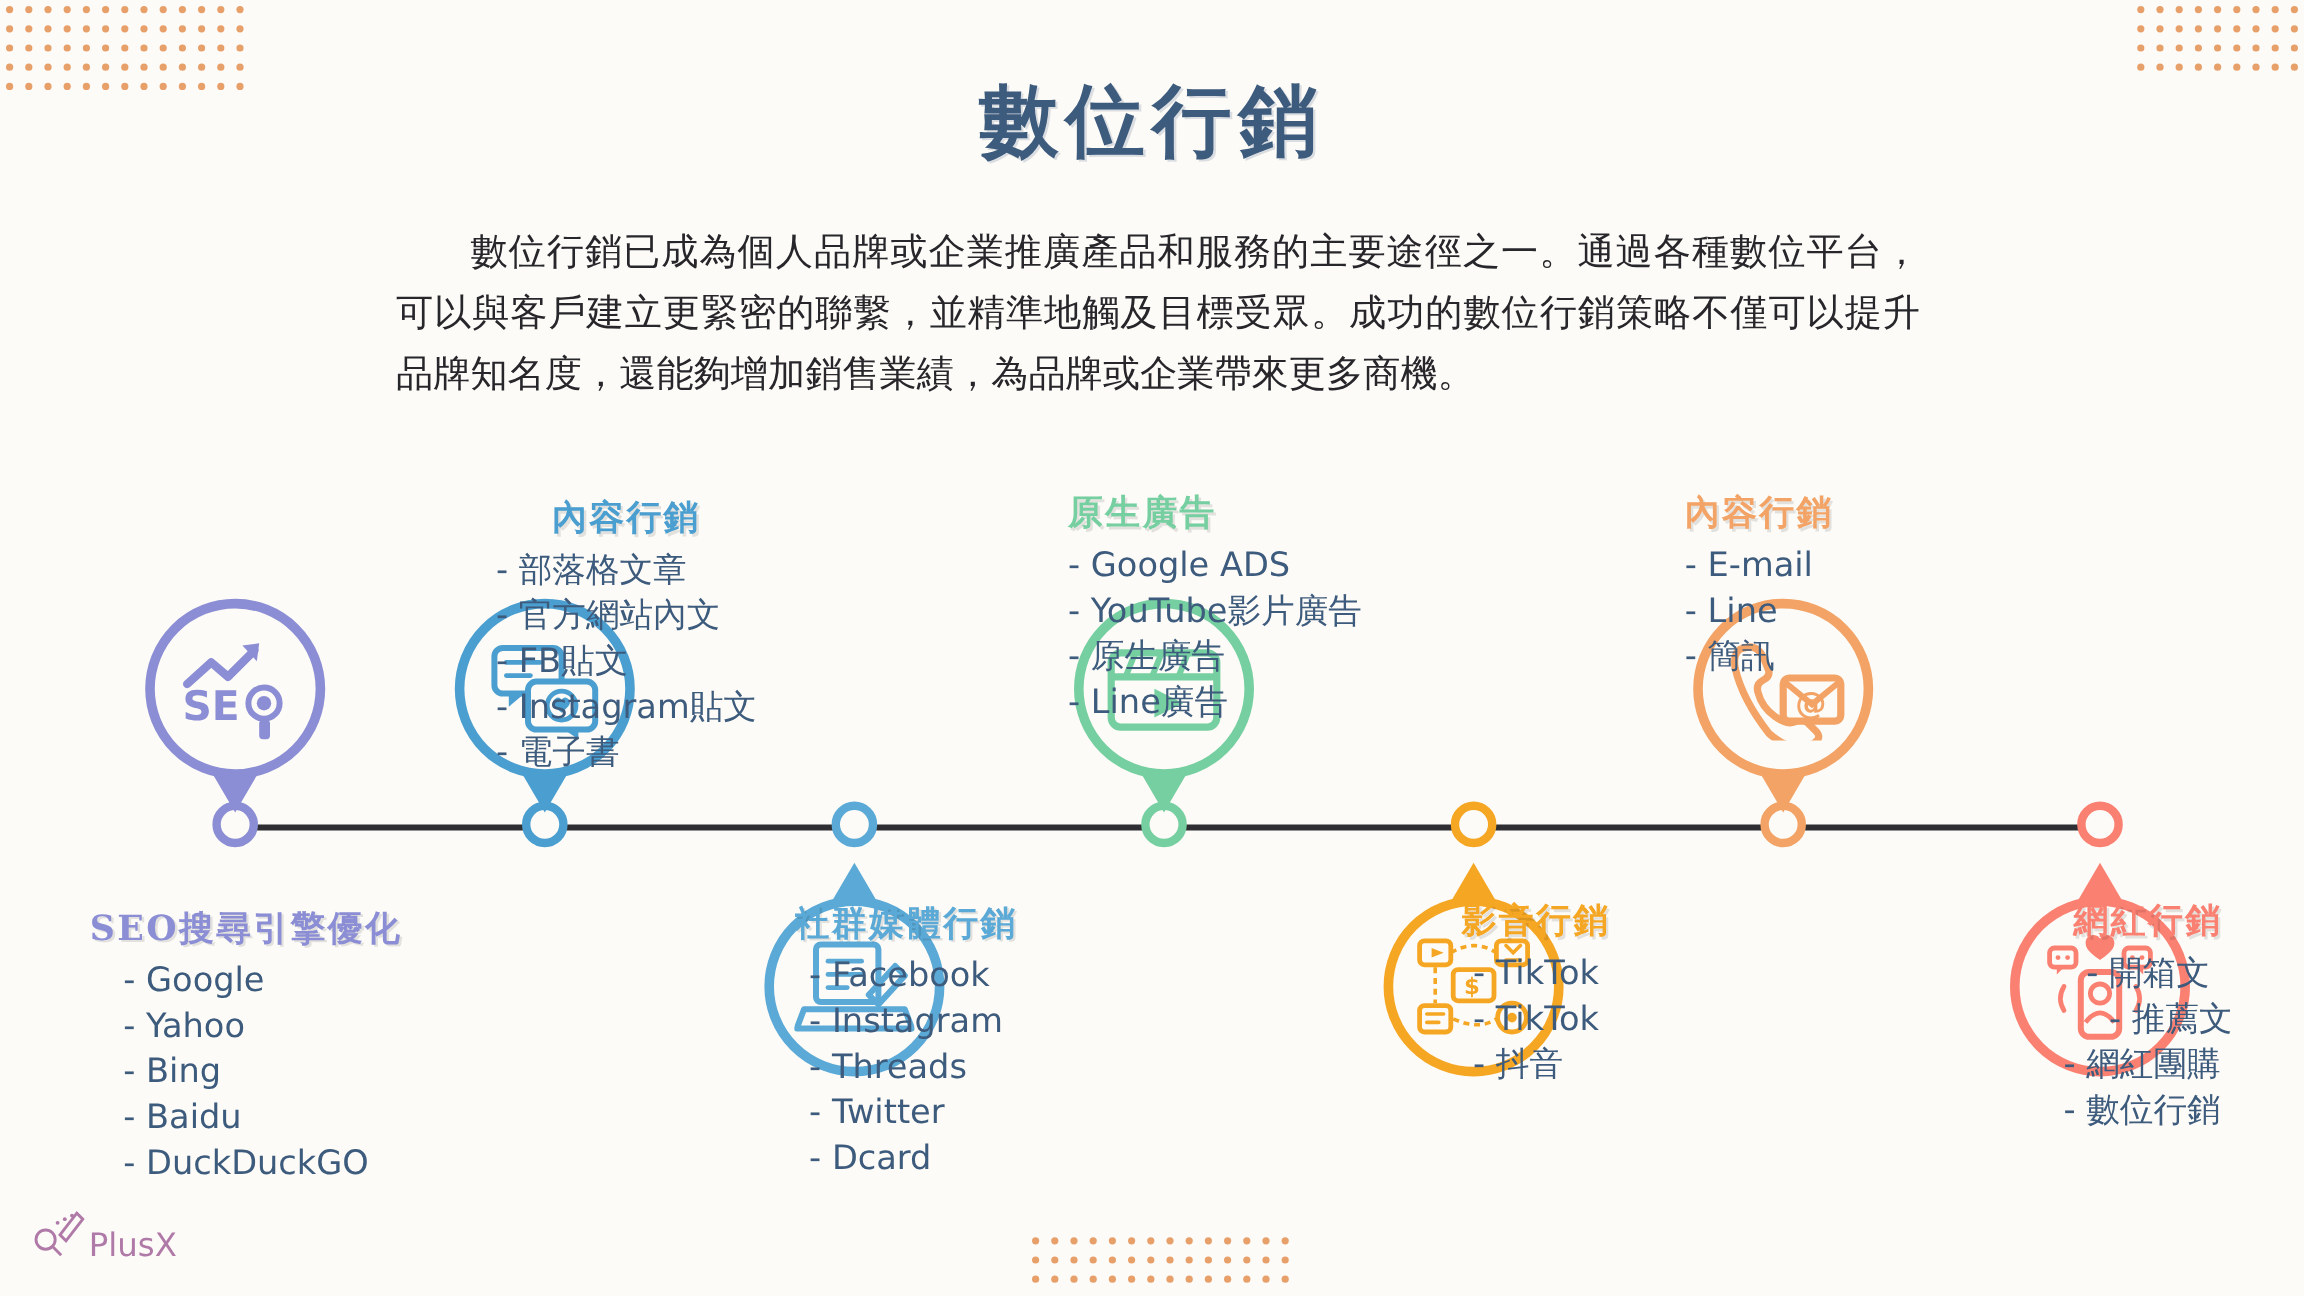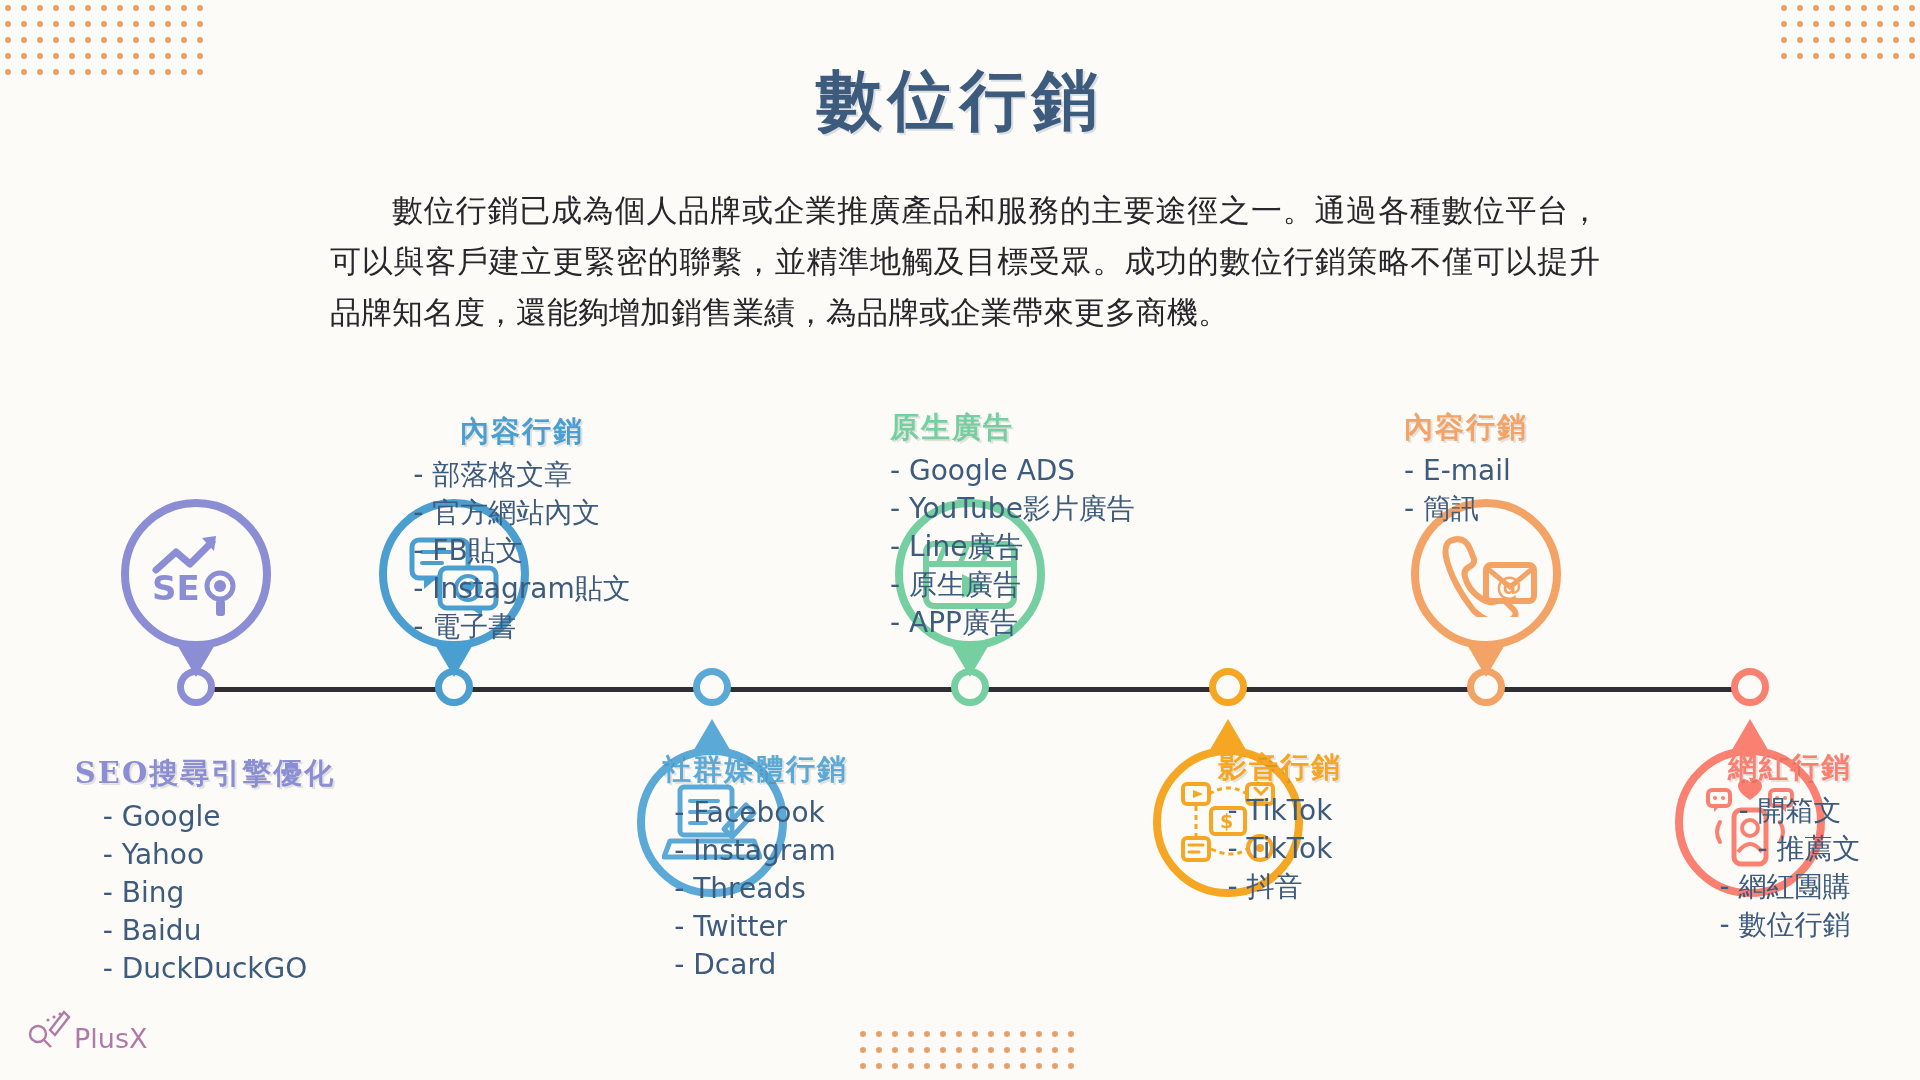--- a/index.html
+++ b/index.html
@@ -231,30 +231,30 @@
   </div>
 <div id="text-layer">
     <div class="block center" style="left: 55px; top: 754px; width: 300px;"><h3 style="color: rgb(139, 142, 212); text-shadow: rgba(0, 0, 0, 0.1) 2px 2px 0px;">SEO搜尋引擎優化</h3><ul><li style="color: rgb(61, 91, 125);">- Google</li><li style="color: rgb(61, 91, 125);">- Yahoo</li><li style="color: rgb(61, 91, 125);">- Bing</li><li style="color: rgb(61, 91, 125);">- Baidu</li><li style="color: rgb(61, 91, 125);">- DuckDuckGO</li></ul></div>
     <div class="block center" style="left: 372px; top: 412px; width: 300px;"><h3 style="color: rgb(74, 159, 208); text-shadow: rgba(0, 0, 0, 0.1) 2px 2px 0px;">內容行銷</h3><ul><li style="color: rgb(61, 91, 125);">- 部落格文章</li><li style="color: rgb(61, 91, 125);">- 官方網站內文</li><li style="color: rgb(61, 91, 125);">- FB貼文</li><li style="color: rgb(61, 91, 125);">- Instagram貼文</li><li style="color: rgb(61, 91, 125);">- 電子書</li></ul></div>
     <div class="block center" style="left: 605px; top: 750px; width: 300px;"><h3 style="color: rgb(90, 169, 214); text-shadow: rgba(0, 0, 0, 0.1) 2px 2px 0px;">社群媒體行銷</h3><ul><li style="color: rgb(61, 91, 125);">- Facebook</li><li style="color: rgb(61, 91, 125);">- Instagram</li><li style="color: rgb(61, 91, 125);">- Threads</li><li style="color: rgb(61, 91, 125);">- Twitter</li><li style="color: rgb(61, 91, 125);">- Dcard</li></ul></div>
     <div class="block" style="left: 890px; top: 408px; width: 310px;">
       <h3 style="color: rgb(118, 207, 160); text-shadow: rgba(0, 0, 0, 0.1) 2px 2px 0px;">原生廣告</h3>
       <ul>
         <li style="color: rgb(61, 91, 125);">- Google  ADS</li>
         <li style="color: rgb(61, 91, 125);">- YouTube影片廣告</li>
+        <li style="color: rgb(61, 91, 125);">- 原生廣告</li>
         <li style="color: rgb(61, 91, 125);">- Line廣告</li>
-        <li style="color: rgb(61, 91, 125);">- 原生廣告</li>
-        <li style="color: rgb(61, 91, 125);">- APP廣告</li>
       </ul>
     </div>
     <div class="block center" style="left: 1140px; top: 748px; width: 280px;"><h3 style="color: rgb(245, 166, 35); text-shadow: rgba(0, 0, 0, 0.1) 2px 2px 0px;">影音行銷</h3><ul><li style="color: rgb(61, 91, 125);">- TikTok</li><li style="color: rgb(61, 91, 125);">- TikTok</li><li style="color: rgb(61, 91, 125);">- 抖音</li></ul></div>
     <div class="block" style="left: 1404px; top: 408px; width: 280px;">
       <h3 style="color: rgb(242, 163, 101); text-shadow: rgba(0, 0, 0, 0.1) 2px 2px 0px;">內容行銷</h3>
       <ul>
         <li style="color: rgb(61, 91, 125);">- E-mail</li>
+        <li style="color: rgb(61, 91, 125);">- Line</li>
         <li style="color: rgb(61, 91, 125);">- 簡訊</li>
       </ul>
     </div>
     <div class="block center" style="left: 1650px; top: 748px; width: 280px;"><h3 style="color: rgb(250, 128, 114); text-shadow: rgba(0, 0, 0, 0.1) 2px 2px 0px;">網紅行銷</h3><ul><li style="color: rgb(61, 91, 125); text-align: center;">- 開箱文</li><li style="color: rgb(61, 91, 125); margin-left: 38px;">- 推薦文</li><li style="color: rgb(61, 91, 125);">- 網紅團購</li><li style="color: rgb(61, 91, 125);">- 數位行銷</li></ul></div>
   </div>
 
 <div id="logo">
   <span>
     <svg width="46" height="44" viewBox="0 0 46 44">
       <circle cx="12" cy="30" r="8" fill="none" stroke="#b07aa8" stroke-width="2.4"></circle>

